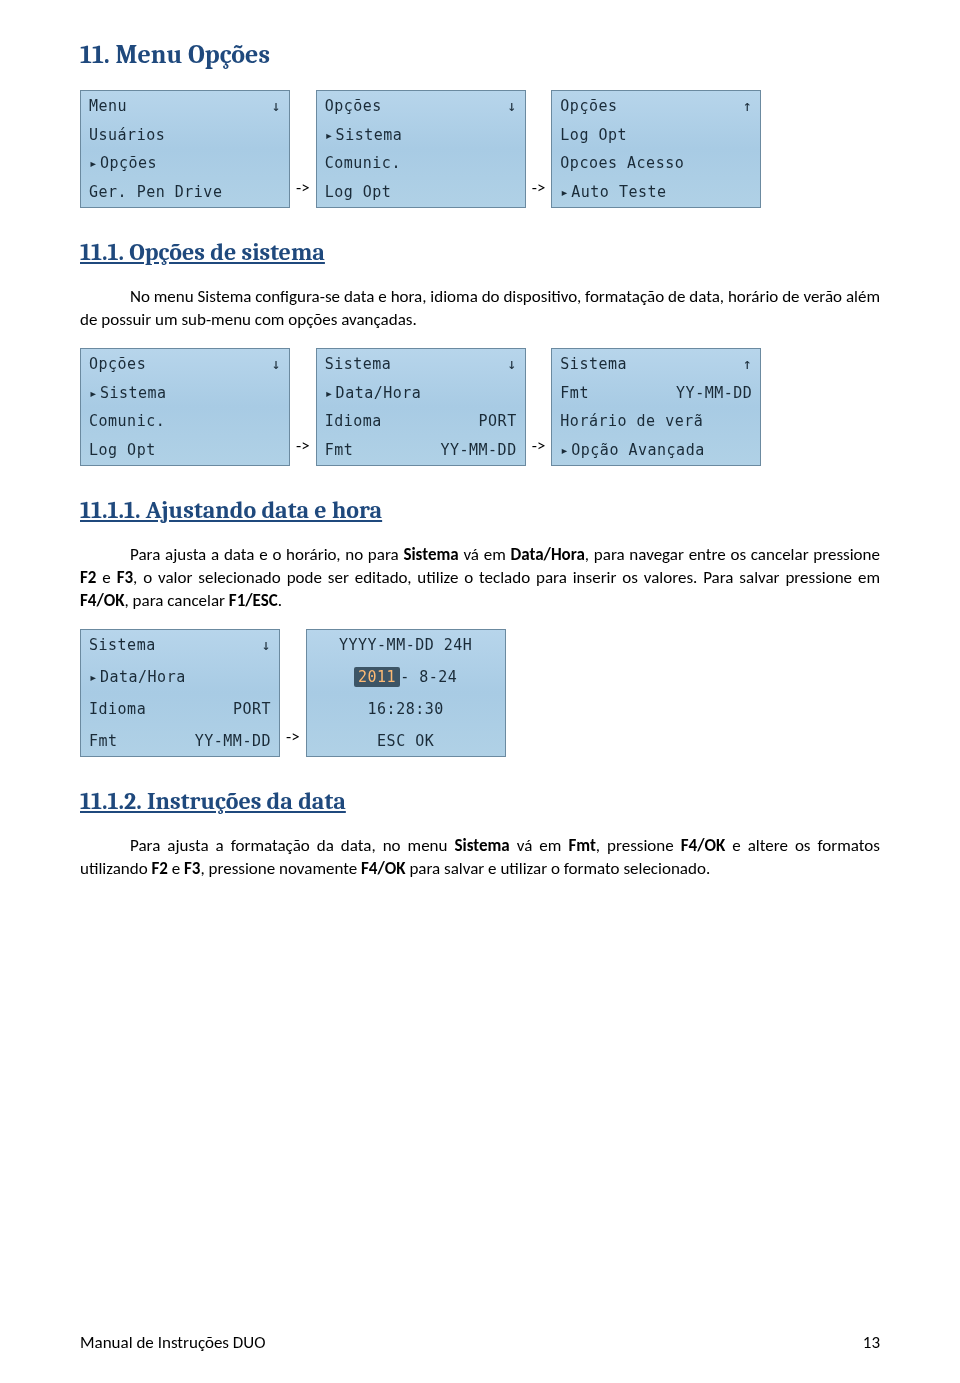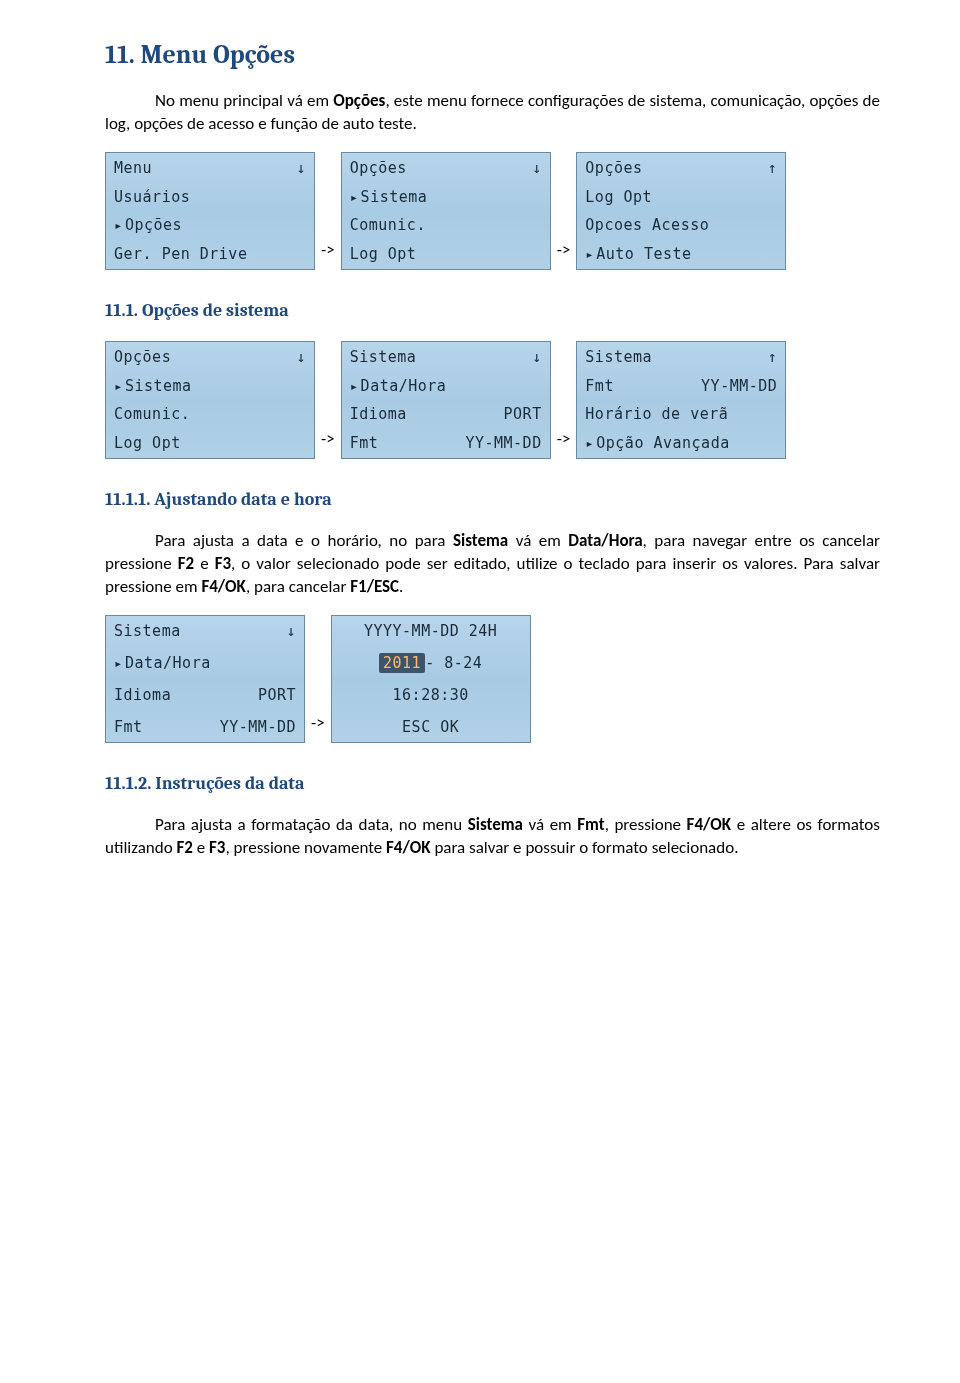--- a/index.html
+++ b/index.html
@@ -3,39 +3,40 @@
 <meta charset="utf-8">
 <style>
   body {
     margin: 0;
     font-family: Cambria, Georgia, serif;
     background: #fff;
     color: #000;
     width: 960px;
   }
   .page {
-    padding: 40px 80px 40px 105px;
+    padding: 40px 80px 40px 80px;
     box-sizing: border-box;
     width: 960px;
     min-height: 1383px;
     position: relative;
   }
   h2 {
     color: #1F497D;
     font-family: Cambria, Georgia, serif;
     font-weight: bold;
     font-size: 26px;
     margin: 0 0 20px 0;
   }
   h3 {
     color: #1F497D;
     font-family: Cambria, Georgia, serif;
     font-weight: bold;
-    font-size: 18px;
+    font-size: 24px;
     margin: 30px 0 20px 0;
+    text-decoration: underline;
   }
   p.body {
     font-family: Calibri, Arial, sans-serif;
     font-size: 17px;
     line-height: 1.35;
     margin: 0 0 14px 0;
     text-align: justify;
   }
   p.body.indent {
     text-indent: 50px;
@@ -109,23 +110,20 @@
     font-size: 17px;
   }
 </style>
 </head>
 <body>
 
 <div class="page">
 
   <h2>11. Menu Opções</h2>
 
-  <p class="body indent">
-    <span>No menu principal vá em </span><b>Opções</b><span>, este menu fornece configurações de sistema, comunicação, opções de log, opções de acesso e função de auto teste.</span>
-  </p>
 
   <div class="screen-row">
     <div class="lcd">
       <div class="row">
           <span class="left">Menu</span>
           <span class="right down"></span>
         </div>
       <div class="row">
           <span class="left">Usuários</span>
         </div>
@@ -165,20 +163,23 @@
           <span class="left">Opcoes Acesso</span>
         </div>
       <div class="row">
           <span class="left sel">Auto Teste</span>
         </div>
     </div>
   </div>
 
   <h3>11.1. Opções de sistema</h3>
 
+  <p class="body indent">
+    <span>No menu Sistema configura-se data e hora, idioma do dispositivo, formatação de data, horário de verão além de possuir um sub-menu com opções avançadas.</span>
+  </p>
 
   <div class="screen-row">
     <div class="lcd">
       <div class="row">
           <span class="left">Opções</span>
           <span class="right down"></span>
         </div>
       <div class="row">
           <span class="left sel">Sistema</span>
         </div>
@@ -263,17 +264,21 @@
         </div>
       <div class="row">
           <span class="left center" style="width:100%;text-align:center">ESC OK</span>
         </div>
     </div>
   </div>
 
   <h3>11.1.2. Instruções da data</h3>
 
   <p class="body indent">
-    <span>Para ajusta a formatação da data, no menu </span><b>Sistema </b><span>vá em </span><b>Fmt</b><span>, pressione </span><b>F4/OK </b><span>e altere os formatos utilizando </span><b>F2 </b><span>e </span><b>F3</b><span>, pressione novamente </span><b>F4/OK </b><span>para salvar e possuir o formato selecionado.</span>
+    <span>Para ajusta a formatação da data, no menu </span><b>Sistema </b><span>vá em </span><b>Fmt</b><span>, pressione </span><b>F4/OK </b><span>e altere os formatos utilizando </span><b>F2 </b><span>e </span><b>F3</b><span>, pressione novamente </span><b>F4/OK </b><span>para salvar e utilizar o formato selecionado.</span>
   </p>
 
+  <div class="footer">
+    <span>Manual de Instruções DUO</span>
+    <span>13</span>
+  </div>
 
 </div>
 
 </body></html>

